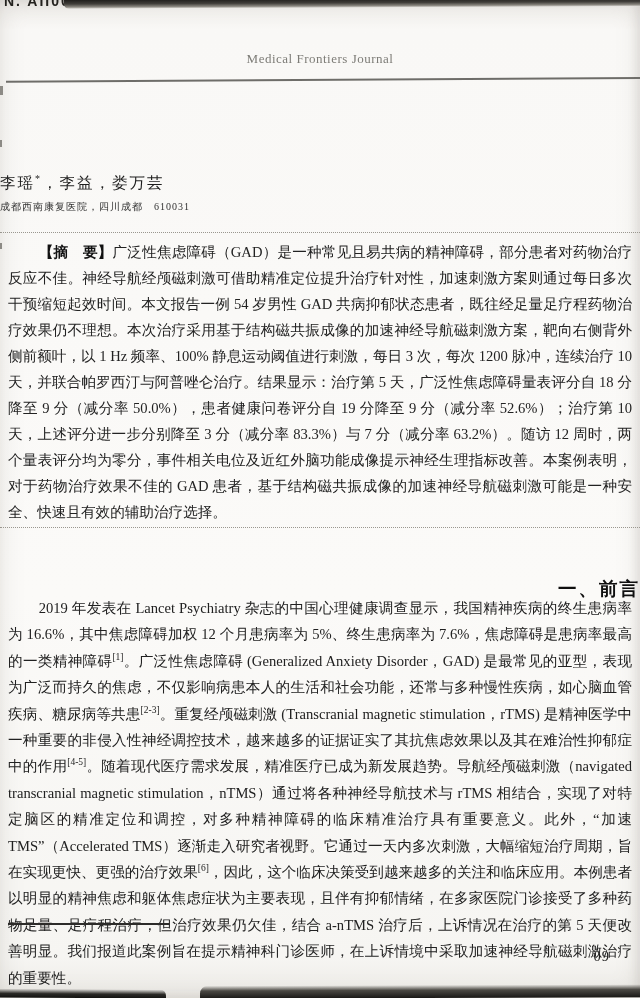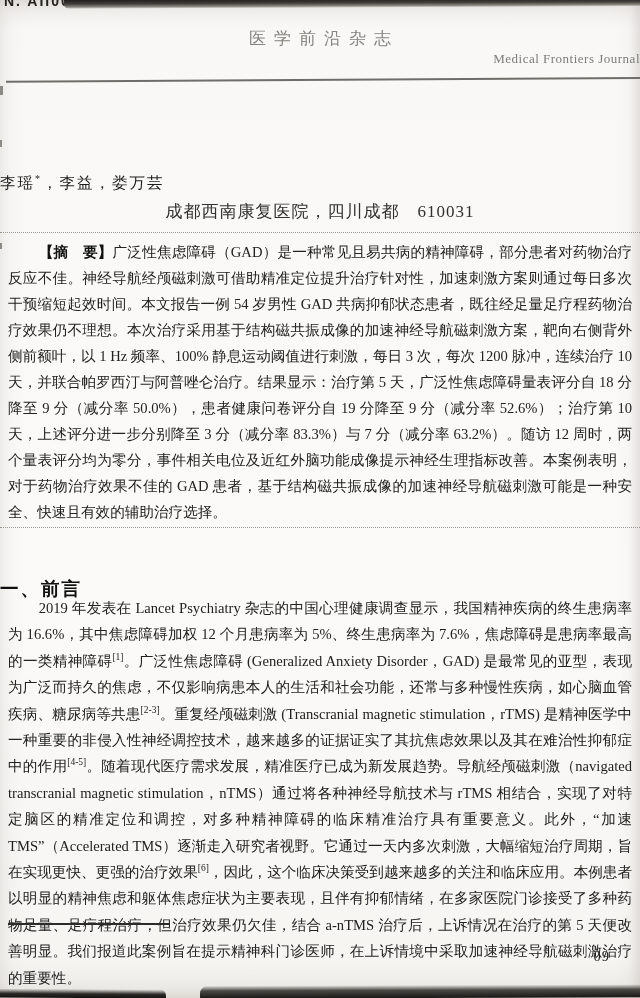--- a/index.html
+++ b/index.html
@@ -39,59 +39,59 @@
     position:absolute;bottom:0;left:200px;right:-6px;height:13px;
     background:linear-gradient(180deg,rgba(90,87,80,0) 0%,#4a4843 40%,#191816 100%);
     border-top-left-radius:8px;transform:rotate(-.2deg);
   }
   
   .journal-cn{
     position:absolute;top:27px;left:0;right:0;text-align:center;
     font-size:17px;letter-spacing:8px;color:#85847f;text-indent:8px;
   }
   .journal-en{
-    position:absolute;top:51px;left:0;right:0;text-align:right;
+    position:absolute;top:51px;left:0;right:0;text-align:center;
     font-size:13px;color:#7d7c77;letter-spacing:.5px;
   }
   .header-rule{
     position:absolute;top:77px;left:6px;right:0;height:2px;background:#6e6d69;
     transform:rotate(-.35deg);transform-origin:right center;
   }
   
   .article-title{
     position:absolute;top:101px;left:14px;right:14px;text-align:center;
     font-family:"Liberation Sans","DejaVu Sans",sans-serif;
     font-weight:700;font-size:21px;color:#0e0e0e;letter-spacing:.5px;line-height:30px;
   }
   .authors{
     position:absolute;top:173px;left:0;right:0;
     font-size:15.5px;color:#1d1d1d;letter-spacing:2px;
   }
   .authors sup{font-size:10px;}
   .affiliation{
-    position:absolute;top:200px;left:0;right:0;text-align:center;
-    font-size:17px;color:#303030;letter-spacing:1px;
+    position:absolute;top:200px;left:0;right:0;
+    font-size:10px;color:#303030;letter-spacing:1px;
   }
   .dotted{position:absolute;left:0;right:0;border-top:1.5px dotted #9a978f;height:0;}
   .dotted.top{top:232px;}
   .dotted.bottom{top:527px;}
   
   .abstract-block{
     position:absolute;top:239px;left:8px;right:8px;
     font-size:14.6px;line-height:26px;text-align:justify;color:#222;
   }
   .abstract-block p{margin:0;text-indent:2.1em;}
   .kw-line{margin-top:0;}
   .inline-label{
     font-family:Liberation Serif, serif;
     font-weight:700;color:#111;
   }
   
   .section-heading{
-    position:absolute;top:561px;left:0;right:0;text-align:left;
+    position:absolute;top:561px;left:0;right:0;text-align:right;
     font-family:"Liberation Sans","DejaVu Sans",sans-serif;
     font-weight:700;font-size:18.5px;color:#0f0f0f;letter-spacing:2px;
   }
   .intro-paragraph{
     position:absolute;top:595px;left:8px;right:8px;
     font-size:14.6px;line-height:26.4px;text-align:justify;color:#212121;
     text-indent:2.1em;margin:0;
   }
   .intro-paragraph sup{font-size:9.5px;line-height:0;}
   
@@ -110,21 +110,20 @@
 <body>
 
 <div class="page">
 
   <span class="corner-mark">N. AII00</span>
   <div class="top-strip"></div>
   <div class="edge-mark m1"></div>
   <div class="edge-mark m2"></div>
   <div class="edge-mark m3"></div>
 
-  <div class="journal-cn">医学前沿杂志</div>
   <div class="journal-en">Medical Frontiers Journal</div>
   <div class="header-rule"></div>
 
   <div class="authors"><span>李瑶</span><sup>*</sup><span>，李益，娄万芸</span></div>
   <div class="affiliation">成都西南康复医院，四川成都　610031</div>
 
   <div class="dotted top"></div>
   <div class="abstract-block">
     <p><span class="inline-label">【摘　要】</span><span>广泛性焦虑障碍（GAD）是一种常见且易共病的精神障碍，部分患者对药物治疗反应不佳。神经导航经颅磁刺激可借助精准定位提升治疗针对性，加速刺激方案则通过每日多次干预缩短起效时间。本文报告一例 54 岁男性 GAD 共病抑郁状态患者，既往经足量足疗程药物治疗效果仍不理想。本次治疗采用基于结构磁共振成像的加速神经导航磁刺激方案，靶向右侧背外侧前额叶，以 1 Hz 频率、100% 静息运动阈值进行刺激，每日 3 次，每次 1200 脉冲，连续治疗 10 天，并联合帕罗西汀与阿普唑仑治疗。结果显示：治疗第 5 天，广泛性焦虑障碍量表评分自 18 分降至 9 分（减分率 50.0%），患者健康问卷评分自 19 分降至 9 分（减分率 52.6%）；治疗第 10 天，上述评分进一步分别降至 3 分（减分率 83.3%）与 7 分（减分率 63.2%）。随访 12 周时，两个量表评分均为零分，事件相关电位及近红外脑功能成像提示神经生理指标改善。本案例表明，对于药物治疗效果不佳的 GAD 患者，基于结构磁共振成像的加速神经导航磁刺激可能是一种安全、快速且有效的辅助治疗选择。</span></p>
   </div>

